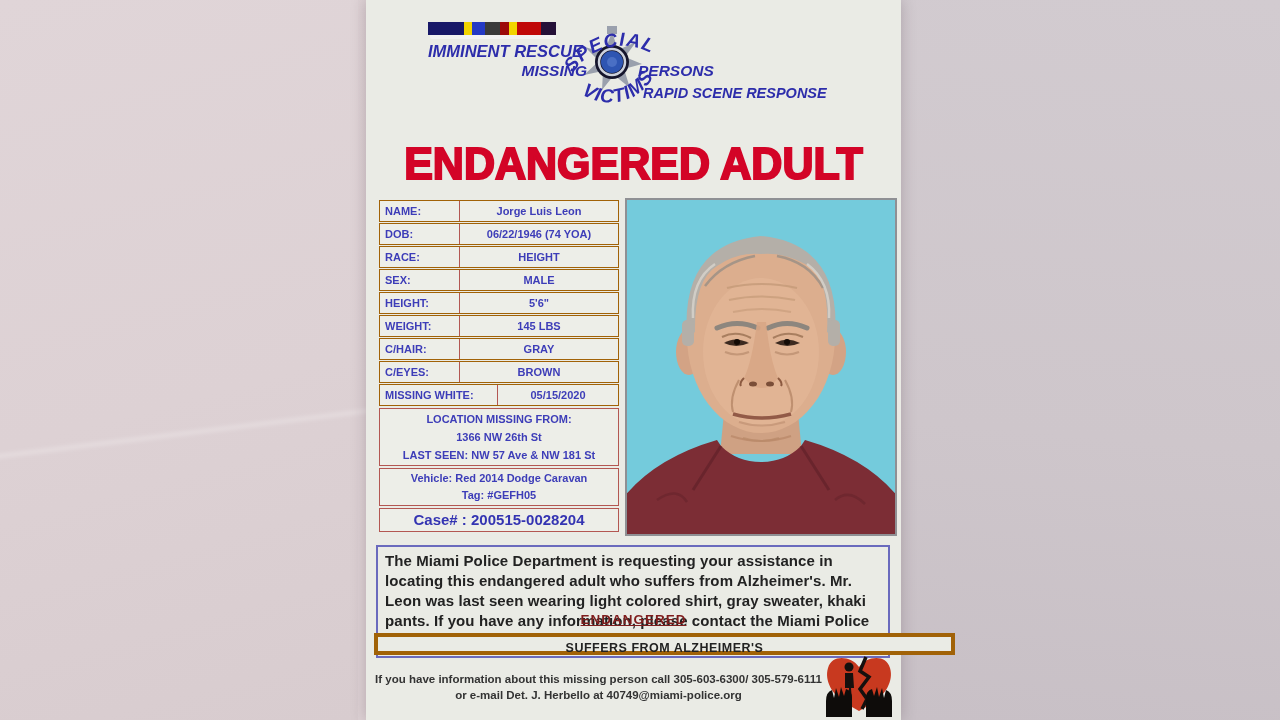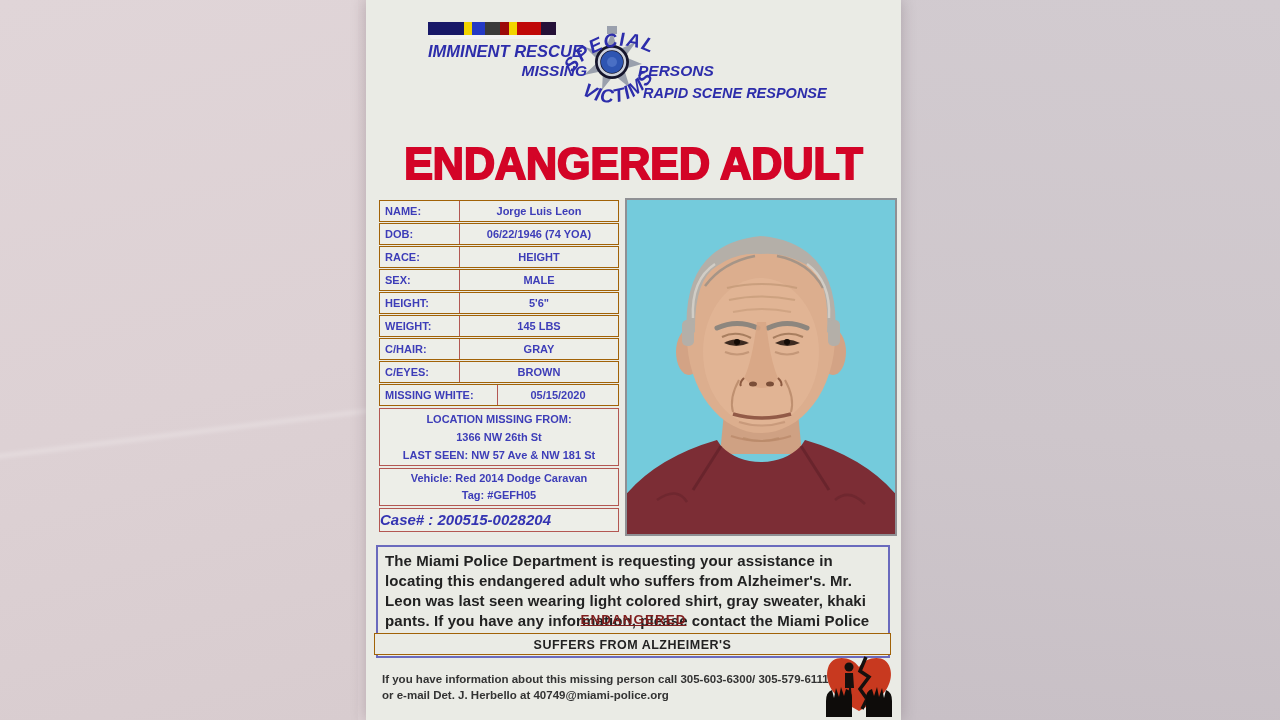--- a/index.html
+++ b/index.html
@@ -21,33 +21,33 @@
   .dtable{position:absolute;left:13px;top:200px;width:240px;}
   .t-row{display:flex;height:20px;line-height:20px;border:1px solid #a16207;margin-bottom:1px;
          font-size:11px;font-weight:bold;color:#3d3db8;background:#edeee8;}
   .t-label{width:80px;border-right:1px solid #b35752;padding-left:5px;box-sizing:border-box;}
   .t-row.wide .t-label{width:118px;}
   .t-value{flex:1;text-align:center;}
   .t-block{border:1px solid #b35752;margin-top:2px;text-align:center;font-size:11px;
            font-weight:bold;color:#3d3db8;background:#edeee8;padding:1px 16px;}
   .t-block .bl{line-height:18px;white-space:nowrap;}
   .t-block.veh .bl{line-height:17px;}
-  .t-case{border:1px solid #b35752;margin-top:2px;height:22px;line-height:22px;text-align:left;
-          font-size:15px;font-weight:bold;font-style:italic;color:#3434b2;background:#edeee8;}
+  .t-case{border:1px solid #b35752;margin-top:2px;height:22px;line-height:22px;text-align:center;
+          font-size:15px;font-weight:bold;color:#3434b2;background:#edeee8;}
   .photo{position:absolute;left:259px;top:198px;width:268px;height:334px;border:2px solid #8f9094;
          background:#74cbdc;overflow:hidden;}
   .notice{position:absolute;left:10px;top:545px;width:514px;box-sizing:border-box;border:2px solid #6a6abd;
           padding:4px 7px 5px 7px;font-size:15px;font-weight:bold;color:#222;line-height:1.33;
           letter-spacing:0.1px;background:#eaebe5;text-align:left;}
   .endangered{position:absolute;left:0;top:612px;width:100%;text-align:center;color:#7f1d1d;
           font-size:13.5px;font-weight:bold;letter-spacing:1px;text-decoration:underline;}
-  .condition{position:absolute;left:8px;top:633px;width:517px;height:22px;line-height:22px;box-sizing:border-box;
-          border:1px solid #a16207;text-align:center;font-size:12.5px;font-weight:bold;color:#222;
+  .condition{position:absolute;left:8px;top:633px;width:581px;height:22px;line-height:22px;box-sizing:border-box;
+          border:4px solid #a16207;text-align:center;font-size:12.5px;font-weight:bold;color:#222;
           letter-spacing:0.5px;background:#eaebe5;}
-  .footer-text{position:absolute;left:16px;top:671px;width:455px;color:#333;
+  .footer-text{position:absolute;left:5px;top:671px;width:455px;text-align:center;color:#333;
           font-size:11.5px;font-weight:600;line-height:16px;}
   .logo{position:absolute;left:458px;top:654px;}
 </style>
 </head>
 <body>
 
 <div class="stage">
   <div class="bg-left"></div>
   <div class="bg-right"></div>
 

